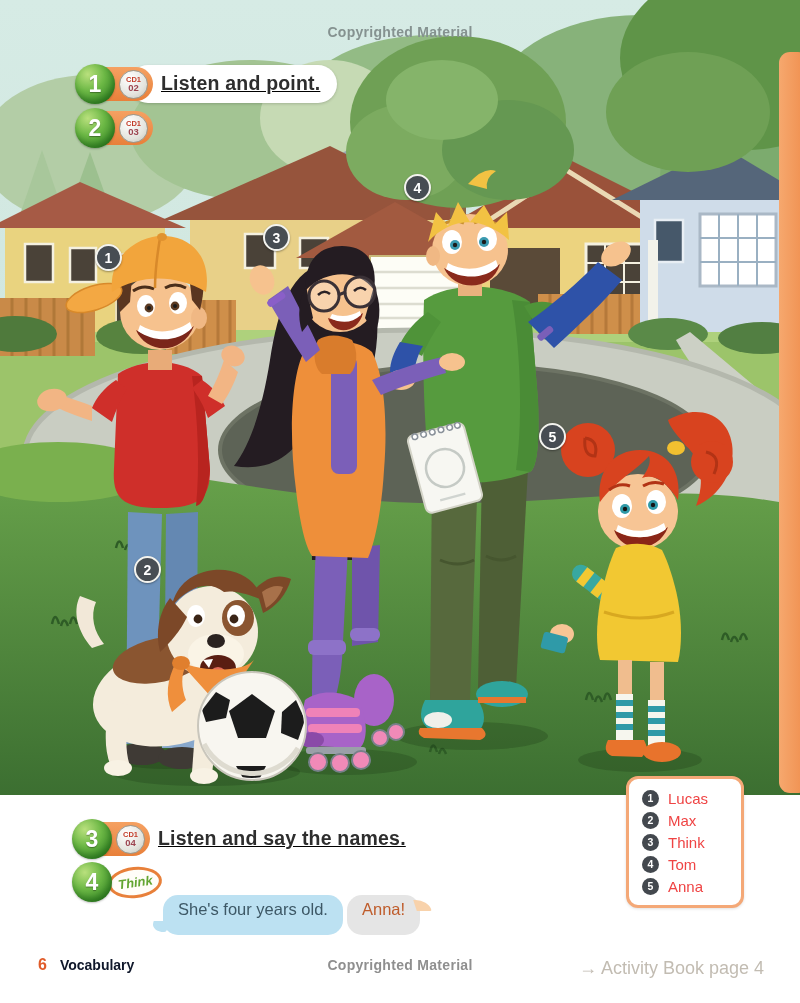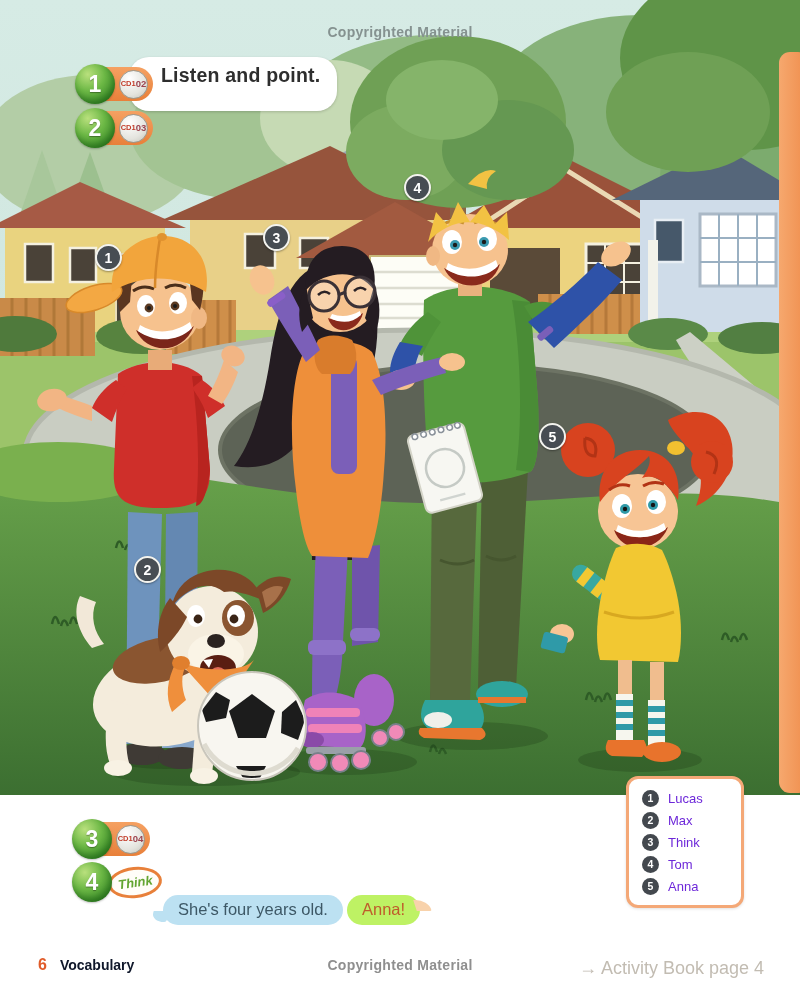--- a/index.html
+++ b/index.html
@@ -30,61 +30,61 @@
     color:#fff;font-size:23px;font-weight:bold;text-shadow:0 1px 1px rgba(0,0,0,.35);
   }
   .cd-pill{
     position:relative;z-index:2;height:34px;border-radius:17px;
     background:linear-gradient(180deg,#f5a162,#e8803a);
     margin-left:-28px;padding:0 5px 0 32px;display:flex;align-items:center;
   }
   .cd-circle{
     width:29px;height:29px;border-radius:50%;box-sizing:border-box;
     background:radial-gradient(circle at 35% 28%,#ffffff,#e4e4de 62%,#c3c3ba);
-    border:1.5px solid #98988e;display:flex;flex-direction:row;
+    border:1.5px solid #98988e;display:flex;flex-direction:column;
     align-items:center;justify-content:center;line-height:1;
   }
   .cd-l1{font-size:7.5px;font-weight:bold;color:#c23b28;}
   .cd-l2{font-size:9.5px;font-weight:bold;color:#9c4450;margin-top:0;}
   .think-badge{
     position:relative;z-index:2;width:54px;height:31px;box-sizing:border-box;
     border:3px solid #e8803a;border-radius:50%;background:#fffdf8;
     display:flex;align-items:center;justify-content:center;margin-left:-4px;
     transform:rotate(-6deg);
   }
   .think-badge span{
     font-size:13px;font-weight:bold;font-style:italic;color:#63a531;transform:rotate(-2deg);
   }
   .text-pill{
     position:relative;z-index:1;background:#ffffff;border-radius:20px;
-    margin-left:-24px;padding:7px 17px 24px 32px;box-shadow:0 1px 3px rgba(0,0,0,.18);
+    margin-left:-24px;padding:7px 17px 8px 32px;box-shadow:0 1px 3px rgba(0,0,0,.18);text-decoration:underline;
   }
   .instr.on-page .text-pill{box-shadow:none;background:transparent;}
   .instr.no-badge .text-pill{margin-left:6px;padding-left:10px;}
   .instr-text{font-size:19.5px;font-weight:bold;color:#2e2e2e;letter-spacing:.2px;white-space:nowrap;}
   
   .names-box{
     position:absolute;left:626px;top:776px;width:118px;box-sizing:border-box;
     background:#fff;border:3px solid #f4a877;border-radius:12px;
     padding:8px 6px 8px 13px;box-shadow:0 1px 3px rgba(0,0,0,.12);
   }
   .name-row{display:flex;align-items:center;gap:9px;padding:2.5px 0;}
   .name-num{
     width:17px;height:17px;border-radius:50%;background:#43484e;color:#fff;
     font-size:10.5px;font-weight:bold;display:flex;align-items:center;justify-content:center;flex:0 0 17px;
   }
-  .name-label{font-size:13px;color:#6d28d9;}
+  .name-label{font-size:15px;color:#ef4444;}
   
-  .speech{position:absolute;border-radius:15px;padding:5px 15px 6px;font-size:16.5px;white-space:nowrap;}
+  .speech{position:absolute;border-radius:15px;padding:5px 15px 16px;font-size:16.5px;white-space:nowrap;}
   .speech.blue{background:#bce1f2;color:#3d5866;}
   .speech.blue::before{
     content:"";position:absolute;left:-11px;bottom:3px;width:16px;height:11px;
     background:#bce1f2;border-radius:0 0 2px 90%;transform:skewX(-18deg);
   }
-  .speech.orange{background:#bef264;color:#bf5c2b;}
+  .speech.orange{background:#e5e5e5;color:#bf5c2b;}
   .speech.orange::after{
     content:"";position:absolute;right:-10px;top:5px;width:15px;height:11px;
     background:#f8d2ab;border-radius:0 90% 2px 0;transform:skewX(18deg);
   }
   
   .footer{position:absolute;left:0;top:952px;width:800px;height:30px;}
   .footer-left{position:absolute;left:38px;top:4px;display:flex;align-items:baseline;}
   .pgnum{font-size:16px;font-weight:bold;color:#e05c2a;}
   .section{font-size:14px;font-weight:bold;color:#0f172a;margin-left:13px;}
   .footer-center{
@@ -480,20 +480,23 @@
   <div class="instr on-page" style="left:72px;top:818px">
     <div class="sphere">
         <span>3</span>
       </div>
     <div class="cd-pill">
       <div class="cd-circle">
         <span class="cd-l1">CD1</span>
         <span class="cd-l2">04</span>
       </div>
     </div>
+    <div class="text-pill">
+      <span class="instr-text">Listen and say the names.</span>
+    </div>
   </div>
 
   <div class="instr on-page no-badge" style="left:72px;top:861px">
     <div class="sphere">
         <span>4</span>
       </div>
     <div class="think-badge">
       <span>Think</span>
     </div>
   </div>

